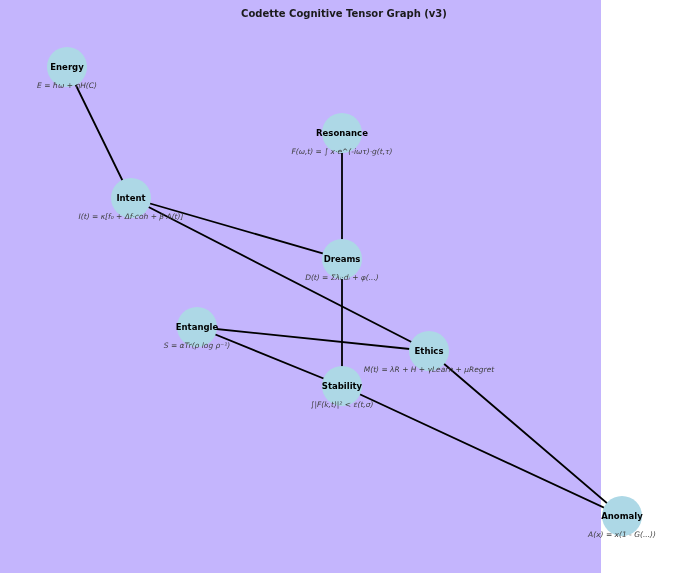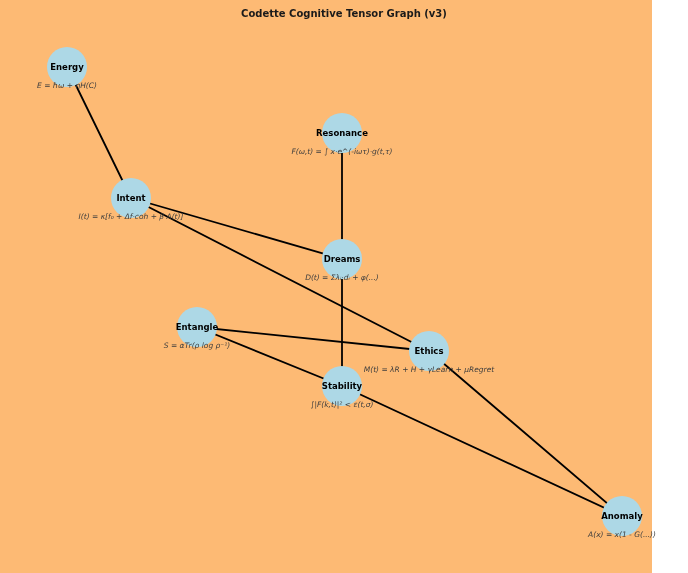--- a/index.html
+++ b/index.html
@@ -6,23 +6,23 @@
     margin: 0;
     padding: 0;
     background: #ffffff;
     width: 688px;
     height: 573px;
     overflow: hidden;
     font-family: "DejaVu Sans", sans-serif;
   }
   .figure {
     position: relative;
-    width: 652px;
+    width: 601px;
     height: 573px;
-    background: #fdba74;
+    background: #c4b5fd;
   }
   svg { display: block; }
   .figure-title {
     font-family: "DejaVu Sans", sans-serif;
     font-weight: bold;
     font-size: 10px;
     fill: #1a1a1a;
     text-anchor: middle;
   }
   .node-label {

